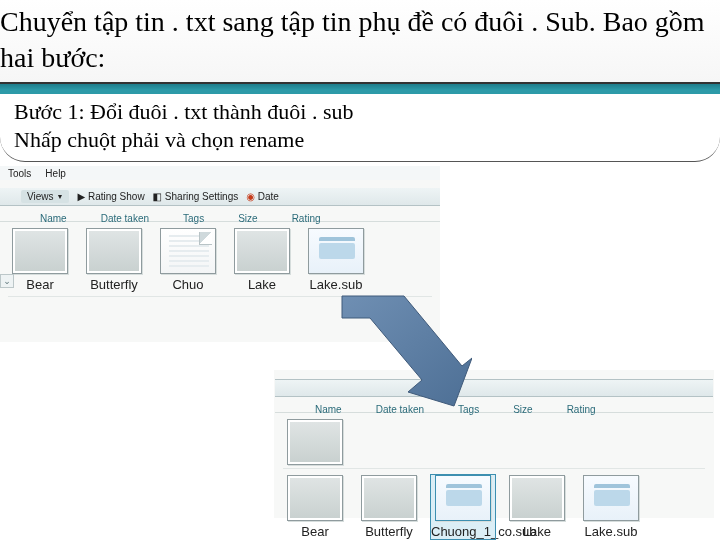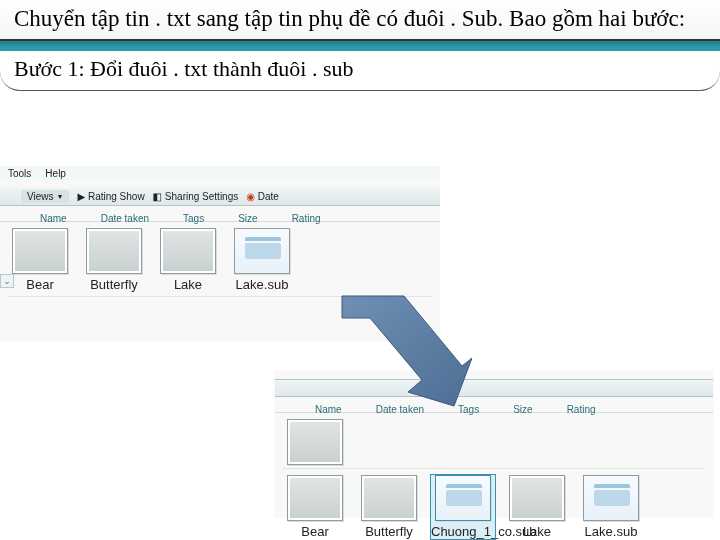--- a/index.html
+++ b/index.html
@@ -1,18 +1,18 @@
 <!DOCTYPE html>
 <html><head>
 <meta charset="utf-8">
 <style>
   * { box-sizing: border-box; margin: 0; padding: 0; }
   body { font-family: "Times New Roman", serif; background: #fff; width: 720px; height: 540px; position: relative; overflow: hidden; }
   .slide { width: 720px; height: 540px; position: relative; background: #fff; }
-  .title-bar { background: linear-gradient(180deg,#fff 0%,#f6f6f6 100%); padding: 4px 14px 6px; font-size: 23px; line-height: 1.28; color: #000; border-bottom: 2px solid #333; }
+  .title-bar { background: linear-gradient(180deg,#fff 0%,#f6f6f6 100%); padding: 4px 0 6px; font-size: 28px; line-height: 1.28; color: #000; border-bottom: 2px solid #333; }
   .teal-band { height: 10px; background: linear-gradient(180deg,#1e7d8b 0%,#2d9aa8 60%,#2d9aa8 100%); }
   .step-box { padding: 4px 14px 6px; font-size: 22px; line-height: 1.3; color: #000; border-bottom: 1px solid #555; border-radius: 25px; }
   .screenshot { position: absolute; border: 1px solid rgba(0,0,0,0); background: #f7f8f7; }
   .shot1 { left: 0; top: 166px; width: 440px; height: 176px; border:none; }
   .shot2 { left: 274px; top: 370px; width: 440px; height: 148px; }
   .tb-menu { display:flex; gap:14px; padding:0 8px; font-size:10px; color:#222; font-family:"Segoe UI",Tahoma,sans-serif; background:#f4f7f8; height:14px; align-items:center; }
   .tb2 { background: linear-gradient(180deg,#eef4f5,#dfe8ea); height:18px; display:flex; align-items:center; gap:8px; padding:0 21px; font-size:10px; font-family:"Segoe UI",Tahoma,sans-serif; color:#222; border-bottom:1px solid #b4c2c5;margin-top:8px;}
   .tb2 .pill { background:#d6e2e4; border-radius:2px; padding:1px 6px; display:flex; align-items:center; gap:3px;}
   .cols { display:flex; gap:34px; padding:10px 10px 0 40px; font-size:10px; font-family:"Segoe UI",Tahoma,sans-serif; color:#2b6b7a; border-bottom:1px solid #d6dddc; height:16px; align-items:center;}
   .files { display:flex; gap:10px; padding:6px 8px 4px 8px; flex-wrap:nowrap; font-family:"Segoe UI",Tahoma,sans-serif; }
@@ -45,20 +45,21 @@
 </head>
 <body>
 <div class="slide">
 
 <div class="title-bar">
   <span>Chuyển tập tin . txt sang tập tin phụ đề có đuôi . Sub. Bao gồm hai bước:</span>
 </div>
 <div class="teal-band"></div>
 <div class="step-box">
   <div>Bước 1: Đổi đuôi . txt thành đuôi . sub</div>
+  <div>Nhấp chuột phải và chọn rename</div>
 </div>
 
 <div class="screenshot shot1">
   <div class="tb-menu">
     <span>Tools</span>
     <span>Help</span>
   </div>
   <div class="tb2">
     <span class="pill">
           <span>Views</span> 
@@ -84,20 +85,24 @@
           </div>
           <div>Bear</div>
         </div>
         <div class="file">
           <div class="thumb vid">
             <div class="sprocket-l"></div>
             <div class="sprocket-r"></div>
             <div class="frame butterfly"></div>
           </div>
           <div>Butterfly</div>
+        </div>
+        <div class="file">
+          <div class="thumb txt"></div>
+          <div>Chuo</div>
         </div>
         <div class="file">
           <div class="thumb vid">
             <div class="sprocket-l"></div>
             <div class="sprocket-r"></div>
             <div class="frame lake"></div>
           </div>
           <div>Lake</div>
         </div>
         <div class="file">

